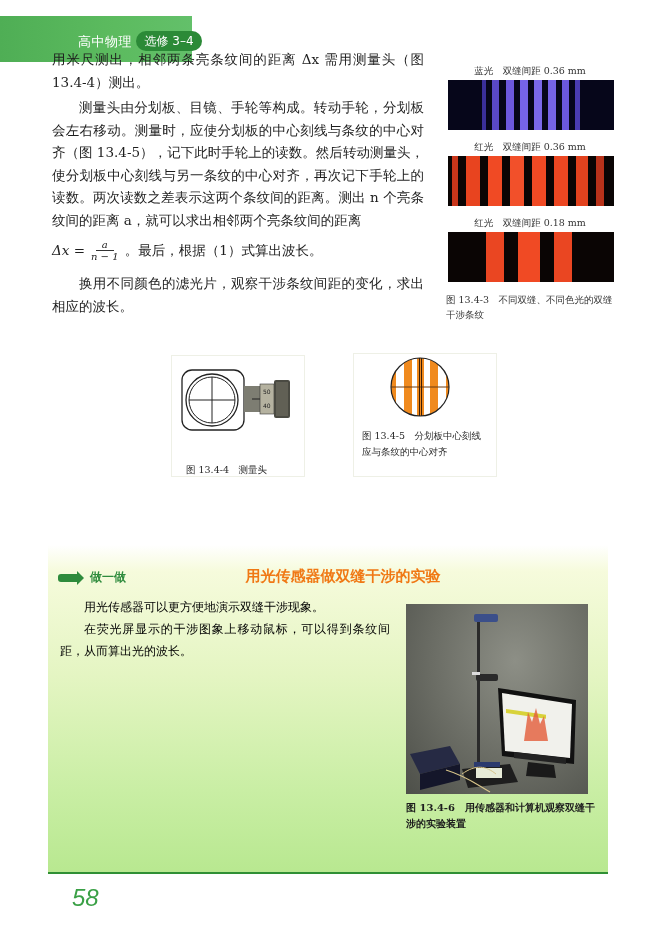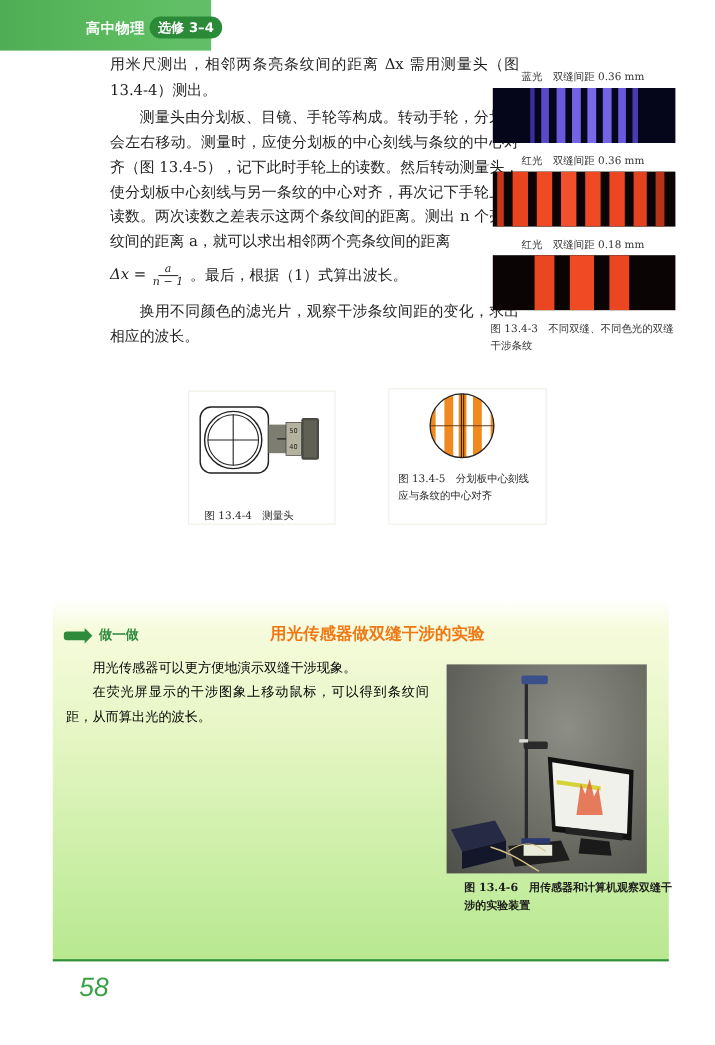--- a/index.html
+++ b/index.html
@@ -3,40 +3,38 @@
 <meta charset="utf-8">
 <style>
   html, body { margin: 0; padding: 0; }
   body {
     width: 650px; height: 950px; position: relative; overflow: hidden;
     background: #ffffff;
     font-family: "DejaVu Serif", "Liberation Serif", serif;
     color: #1a1a1a;
   }
   .header-band {
-    position: absolute; left: 0; top: 0; width: 192px; height: 46px;
+    position: absolute; left: 0; top: 16px; width: 192px; height: 46px;
     background: linear-gradient(90deg, #4fae55 0%, #5cbb5f 60%, #63c06a 100%);
-    font-weight: bold;
   }
   .header-title {
     position: absolute; left: 78px; top: 17px;
     font-family: "DejaVu Sans", sans-serif; font-size: 13px; color: #ffffff;
     letter-spacing: 0.5px;
   }
   .header-pill {
     position: absolute; left: 136px; top: 15px; width: 66px; height: 20px;
     background: #2b8a37; border-radius: 12px;
     font-family: "DejaVu Sans", sans-serif; font-size: 12px; color: #ffffff;
     text-align: center; line-height: 20px;
   }
   .body-text {
     position: absolute; left: 52px; width: 372px;
     font-size: 13.5px; line-height: 22.5px; color: #1e1e1e;
     text-align: justify;
-    margin-left: 48px;
   }
   .p { margin: 0; }
   .indent { text-indent: 2em; }
   .formula {
     display: inline-flex; align-items: center; gap: 4px;
     font-style: italic;
   }
   .frac { display: inline-flex; flex-direction: column; align-items: center; font-size: 10px; line-height: 11px; vertical-align: middle; }
   .frac .num { border-bottom: 1px solid #333; padding: 0 6px; }
   .frac .den { padding: 0 2px; }
@@ -84,21 +82,21 @@
     position: absolute; left: 60px; top: 596px; width: 330px;
     font-size: 12px; line-height: 22.2px; color: #000000; text-align: justify;
   }
   .photo {
     position: absolute; left: 406px; top: 604px; width: 182px; height: 190px;
     background: radial-gradient(ellipse at 60% 30%, #8d8f86 0%, #6a6c64 55%, #4d4f49 100%);
     overflow: hidden;
   }
   .photo-caption {
     position: absolute; left: 406px; top: 800px; width: 190px;
-    font-size: 10px; line-height: 16px; color: #1e1e1e; font-weight: bold; margin-left: 16px;
+    font-size: 10px; line-height: 16px; color: #1e1e1e; font-weight: bold;
   }
   .page-number {
     position: absolute; left: 72px; top: 884px;
     font-family: "Liberation Sans", sans-serif; font-style: italic; font-size: 24px; color: #3aa046;
   }
 </style>
 </head>
 <body>
 
 <div class="header-band">

